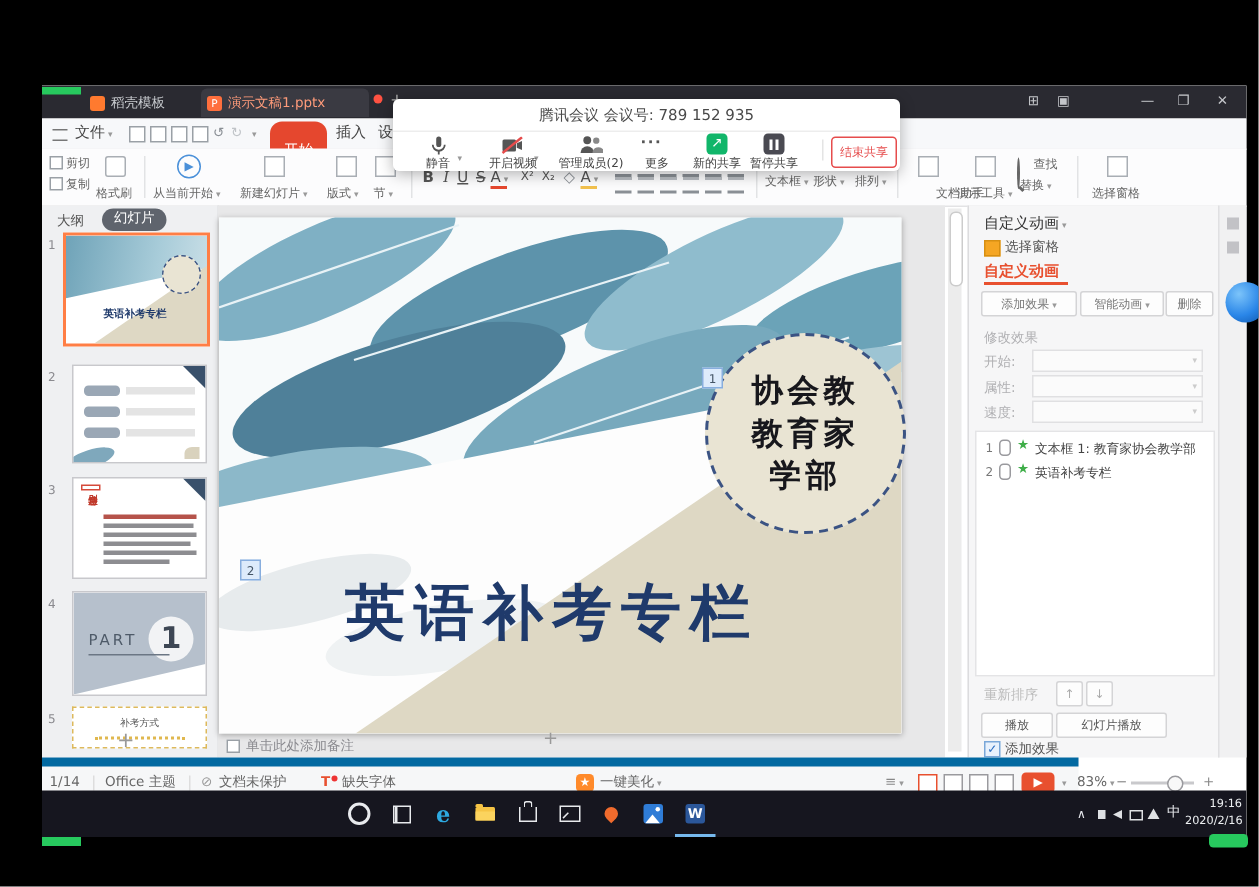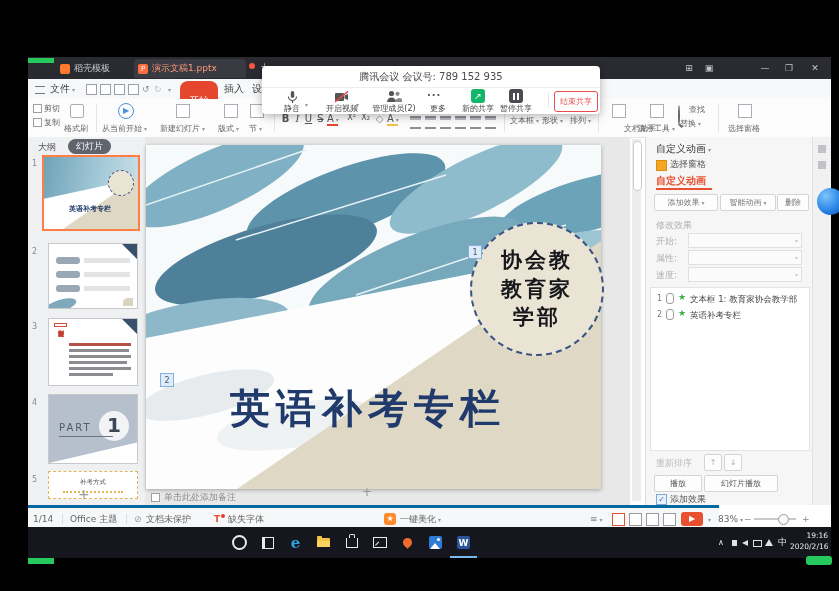--- a/index.html
+++ b/index.html
@@ -52,21 +52,21 @@
   
   .animpane{left:617px;top:80px;width:167px;height:368px;background:#f6f6f7;border-left:1px solid #dcdcde}
   .apbtn{border:1px solid #d4d4d6;background:#fdfdfd;border-radius:2px;font-size:8px;color:#777;
          height:15px;line-height:15px;text-align:center}
   .apfield{font-size:9px;color:#b0b0b3}
   .apsel{width:112px;height:13px;background:#fbfbfb;border:1px solid #e0e0e2}
   .apsel::after{content:"▾";font-size:6px;color:#ccc;position:absolute;right:3px;top:3px}
   .star{color:#3fae49;font-size:9px}
   .mouseic{width:6px;height:9px;border:1px solid #9a9a9e;border-radius:3px;background:#fff}
   
-  .statusbar{left:0;top:448px;width:691px;height:22px;background:#f6f7f8;border-top:3px solid #0369a1}
+  .statusbar{left:0;top:448px;width:691px;height:22px;background:#f6f7f8;border-top:6px solid #0369a1}
   .st{font-size:9px;color:#666;line-height:22px;white-space:nowrap}
   .ssep{border-left:1px solid #ddd;height:10px;top:6px}
   .vw{width:11px;height:11px;border:1px solid #9a9a9e;top:5px;background:#fff}
   
   .taskbar{left:0;top:470px;width:803px;height:31px;background:#16161f}
   .tbi{width:27px;height:31px;display:flex;align-items:center;justify-content:center}
   .tray{color:#e8eaee;font-size:8px;line-height:31px}
   .mag{width:7px;height:7px;border:1.5px solid #666;border-radius:50%;position:relative}
   .mag::after{content:"";position:absolute;width:4px;height:1.5px;background:#666;
               transform:rotate(45deg);right:-4px;bottom:-1px}

